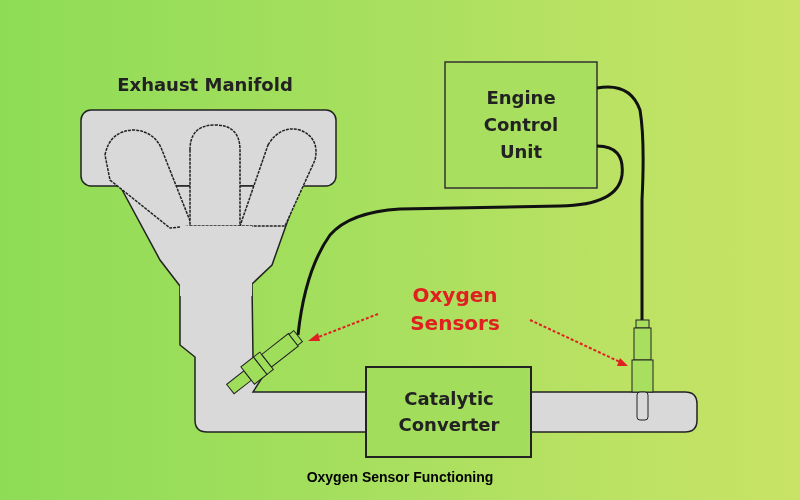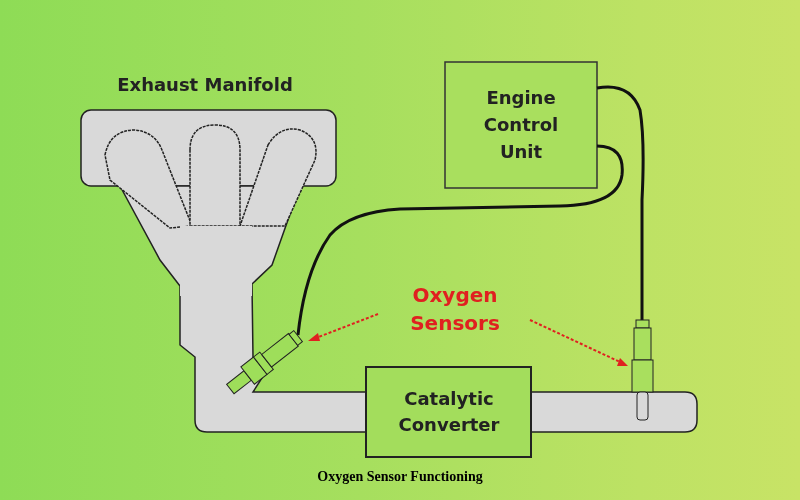--- a/index.html
+++ b/index.html
@@ -5,21 +5,21 @@
     html, body { margin: 0; padding: 0; }
     body {
       width: 800px; height: 500px; overflow: hidden; position: relative;
       background: linear-gradient(90deg, #8edc56 0%, #a6df5e 45%, #bde264 80%, #c8e366 100%);
       font-family: "Liberation Sans", sans-serif;
     }
     svg#diagram { position: absolute; left: 0; top: 0; width: 800px; height: 500px; }
     .lbl { font-family: "DejaVu Sans", sans-serif; font-weight: bold; fill: #222; }
     .caption {
       position: absolute; left: 0; width: 800px; top: 469px; text-align: center;
-      font-family: Liberation Serif, serif; font-weight: bold; font-size: 14px; color: #000;
+      font-family: Liberation Sans, sans-serif; font-weight: bold; font-size: 14px; color: #000;
     }
   </style>
 </head>
 <body>
 
 <svg id="diagram" viewBox="0 0 800 500">
 
   <rect x="81" y="110" width="255" height="76" rx="10" fill="#d9d9d9" stroke="#222" stroke-width="1.5"></rect>
 
   <path d="M120 186 L160 260 L180 286 L180 345 L195 357 L195 420 Q195 432 207 432 L368 432 L368 392 L253 392 L262 378 L253 357 L252 284 L272 265 L300 186 Z" fill="#d9d9d9" stroke="#222" stroke-width="1.5"></path>

